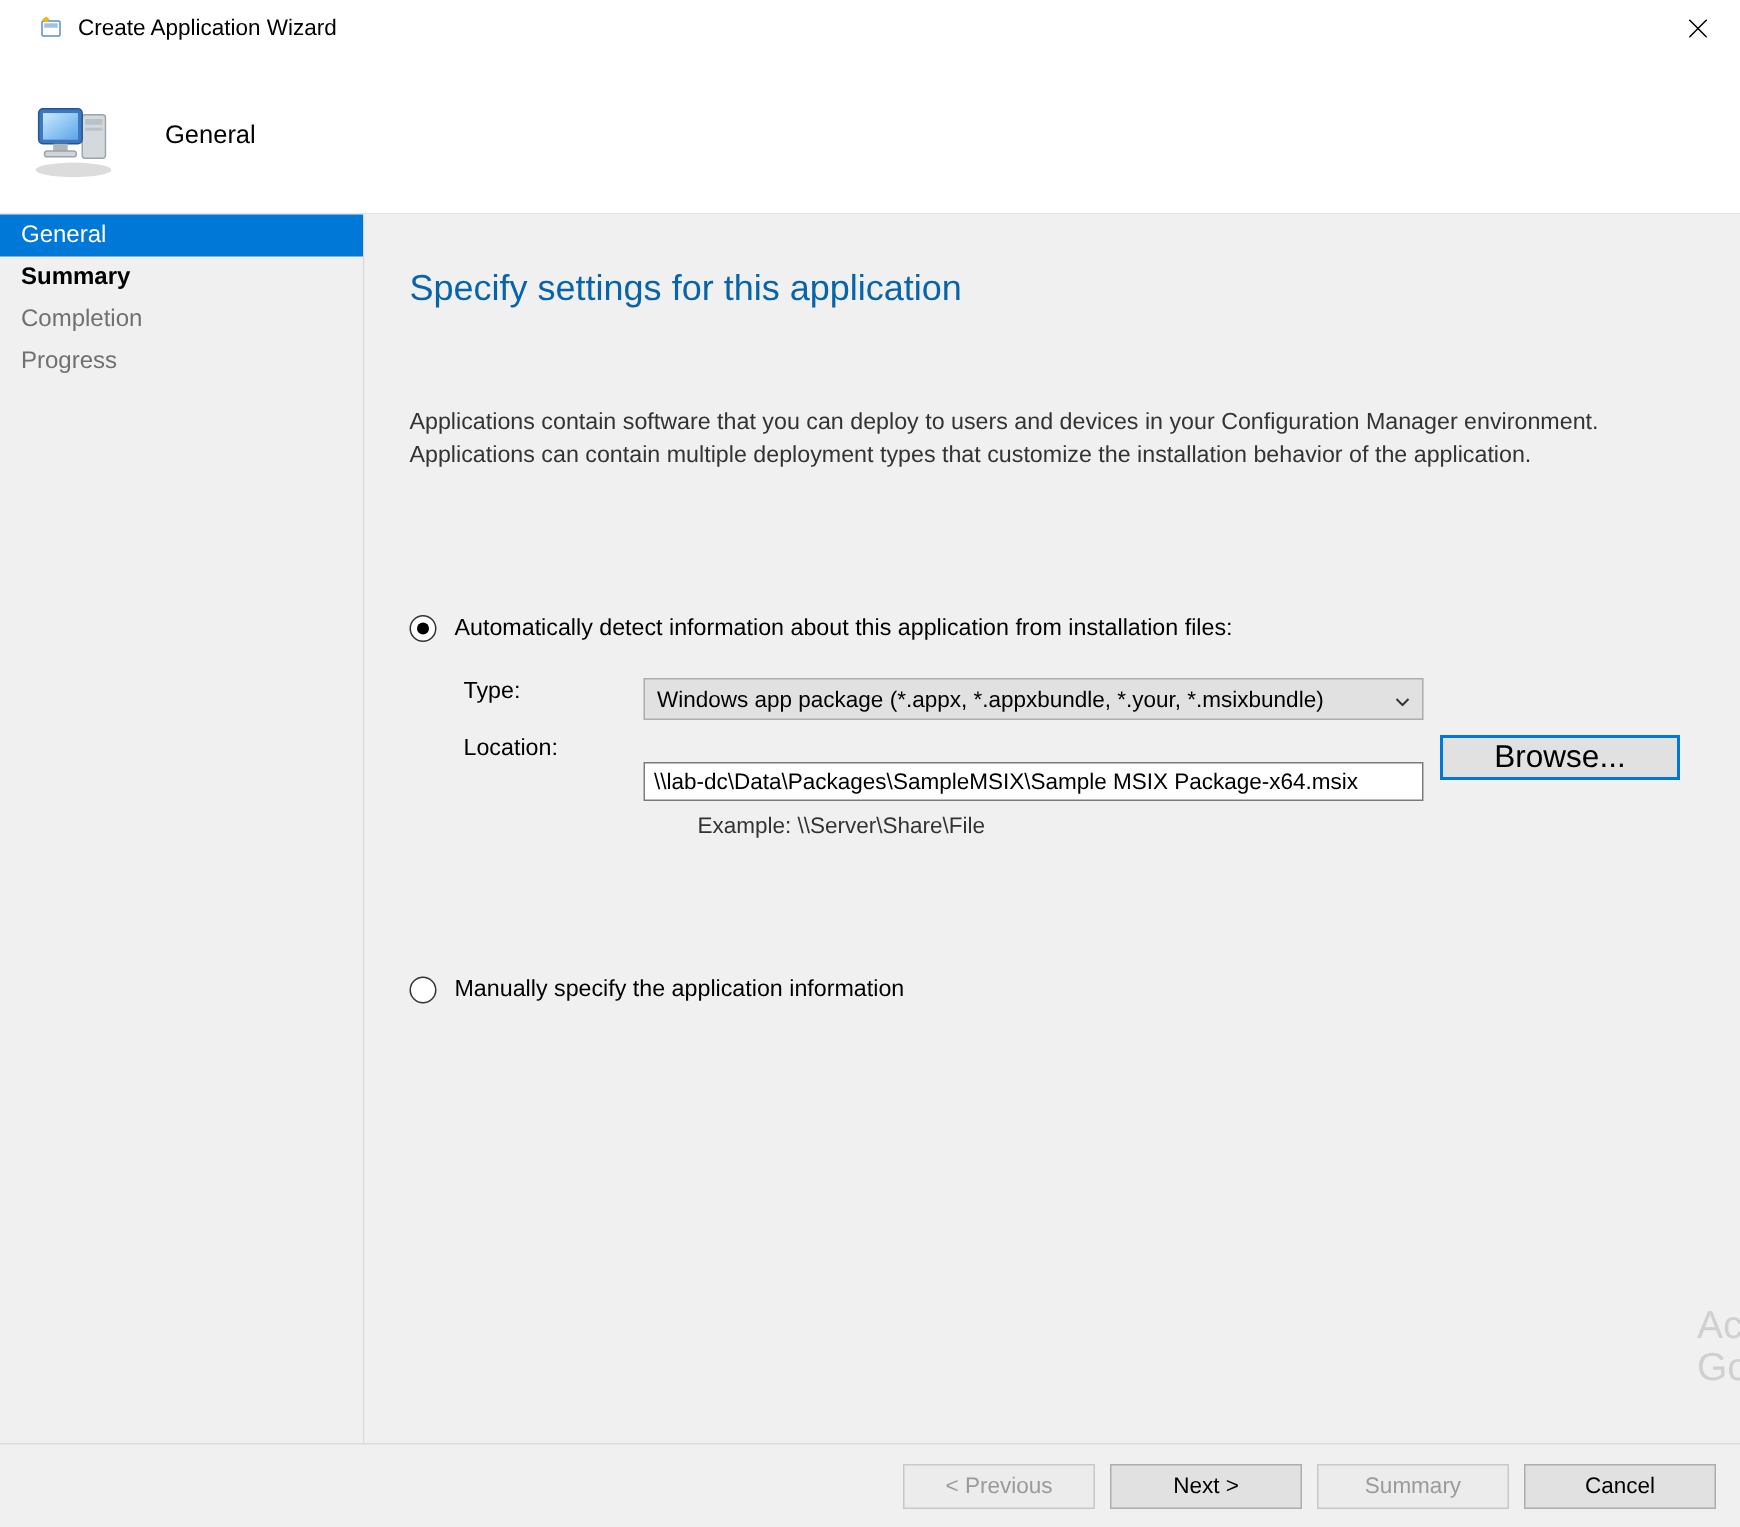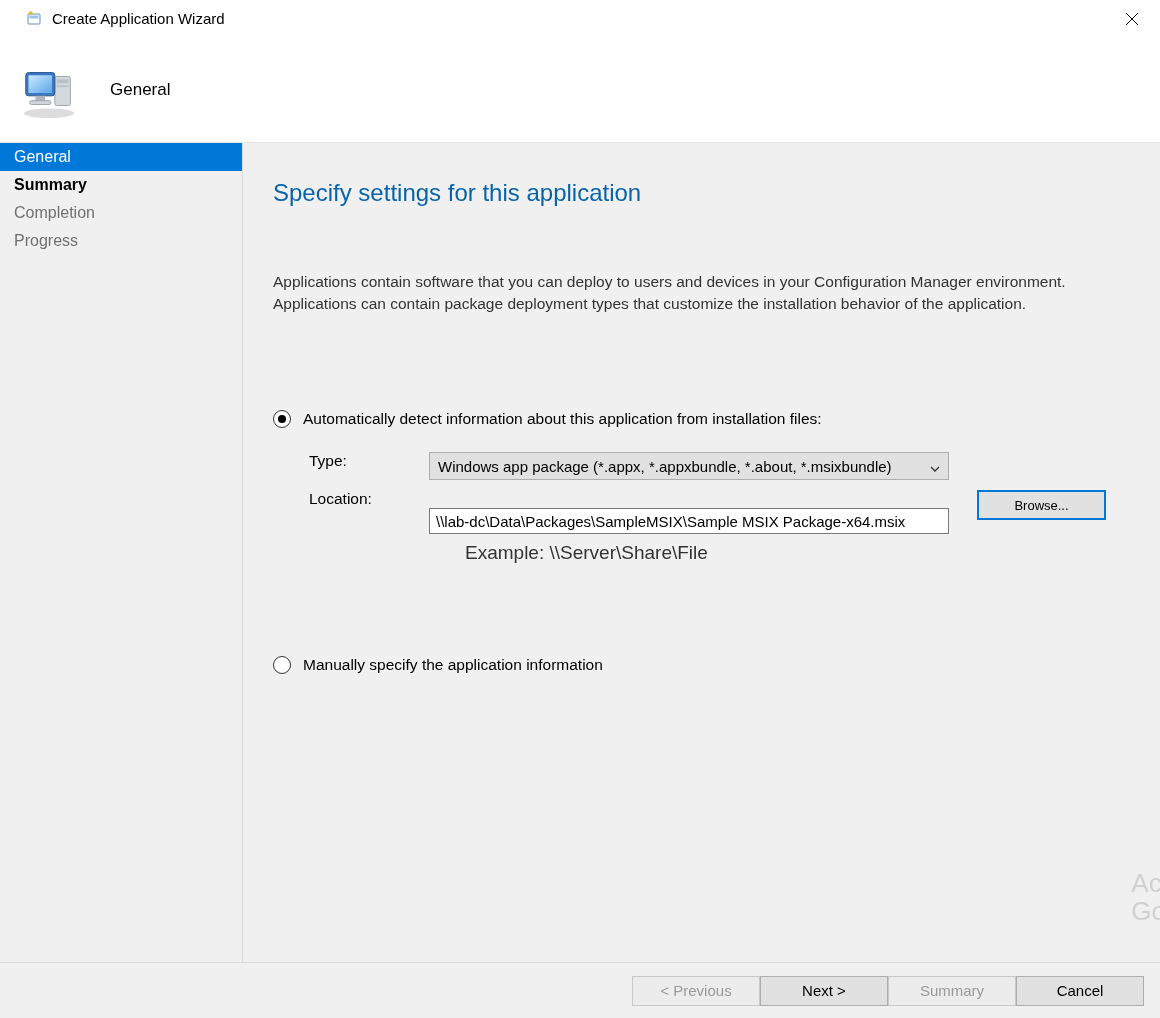--- a/index.html
+++ b/index.html
@@ -39,27 +39,27 @@
     .radio.checked::after { content: ""; width: 8px; height: 8px; background: #000; border-radius: 50%; }
     .radio-label { font-size: 15.5px; color: #000; }
 
     
     .form-block { padding-left: 36px; margin-bottom: 80px; }
     .form-row { display: flex; margin-bottom: 8px; }
     .form-row .lbl { width: 120px; font-size: 15.5px; color: #000; }
     .select-box { display: flex; align-items: center; justify-content: space-between; background: #e1e1e1; border: 1px solid #adadad; height: 28px; padding: 0 8px; font-size: 15px; color: #000; width: 520px; }
     .select-box .chev { margin-left: 8px; }
     .text-input { background: #fff; border: 1px solid #7a7a7a; height: 26px; padding: 2px 6px; font-size: 15px; color: #000; width: 520px; outline: none; white-space: nowrap; overflow: hidden; text-overflow: clip; margin-top: 18px; }
-    .browse-btn { margin-left: 28px; width: 129px; height: 30px; background: #e1e1e1; border: 2px solid #0078d7; font-size: 13px; color: #000; cursor: default; }
-    .example { font-size: 19px; color: #333; margin-left: 156px; margin-top: 4px; }
+    .browse-btn { margin-left: 11px; width: 160px; height: 30px; background: #e1e1e1; border: 2px solid #0078d7; font-size: 21px; color: #000; cursor: default; }
+    .example { font-size: 15px; color: #333; margin-left: 156px; margin-top: 4px; }
 
     .radio-row.second { margin-top: 92px; }
 
     
-    .footer { height: 56px; display: flex; align-items: center; justify-content: flex-end; padding-right: 16px; background: #f0f0f0; border-top: 1px solid #d9d9d9; }
+    .footer { height: 56px; display: flex; align-items: center; justify-content: flex-end; padding-right: 16px; gap: 10px; background: #f0f0f0; border-top: 1px solid #d9d9d9; }
     .footer button { width: 128px; height: 30px; background: #e1e1e1; border: 1px solid #adadad; font-size: 15px; color: #000; cursor: default; }
     .footer button.disabled { color: #9a9a9a; border-color: #c8c8c8; background: #ececec; }
 
     
     .ghost { position: absolute; right: -6px; bottom: 36px; color: #d0d0d0; font-size: 26px; text-align: left; line-height: 1.1; pointer-events: none; }
 
     
     .wiz-icon-svg { width: 18px; height: 18px; }
 
     
@@ -113,32 +113,32 @@
 <div class="main">
   <div class="sidebar">
     <div class="step selected">General</div>
     <div class="step bold">Summary</div>
     <div class="step faded">Completion</div>
     <div class="step faded">Progress</div>
   </div>
 
   <div class="content">
     <div class="heading">Specify settings for this application</div>
-    <div class="desc">Applications contain software that you can deploy to users and devices in your Configuration Manager environment. Applications can contain package deployment types that customize the installation behavior of the application.</div>
+    <div class="desc">Applications contain software that you can deploy to users and devices in your Configuration Manager environment. Applications can contain multiple deployment types that customize the installation behavior of the application.</div>
 
     <div class="radio-row">
       <span class="radio checked"></span>
       <span class="radio-label">Automatically detect information about this application from installation files:</span>
     </div>
 
     <div class="form-block">
       <div class="form-row">
         <span class="lbl">Type:</span>
         <div class="select-box">
-          <span>Windows app package (*.appx, *.appxbundle, *.about, *.msixbundle)</span>
+          <span>Windows app package (*.appx, *.appxbundle, *.your, *.msixbundle)</span>
           <span class="chev">
             <svg width="10" height="6" viewBox="0 0 10 6">
                 <polyline points="1,1 5,5 9,1" fill="none" stroke="#333" stroke-width="1.3"></polyline>
               </svg>
           </span>
         </div>
       </div>
       <div class="form-row" style="margin-top:10px;">
         <span class="lbl">Location:</span>
         <input class="text-input" type="text" value="\\lab-dc\Data\Packages\SampleMSIX\Sample MSIX Package-x64.msix" style="">

